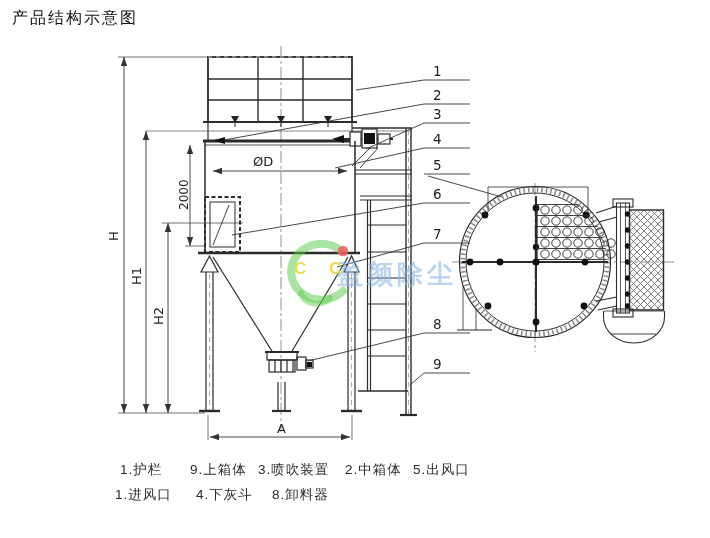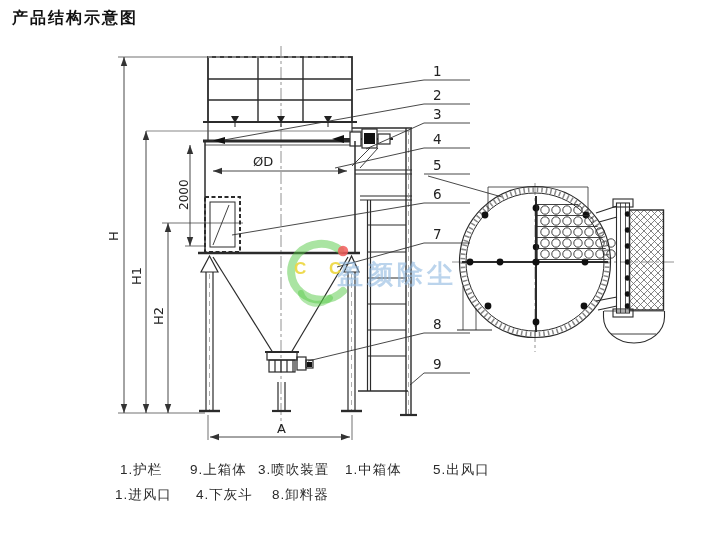--- a/index.html
+++ b/index.html
@@ -1,18 +1,18 @@
 <!DOCTYPE html>
 <html><head>
 <meta charset="utf-8">
 <style>
   html,body{margin:0;padding:0;background:#fff;}
   .canvas{position:relative;width:710px;height:538px;background:#ffffff;
           font-family:"Liberation Sans",sans-serif;overflow:hidden;}
-  .page-title{position:absolute;left:12px;top:8px;font-size:16px;font-weight:bold;
+  .page-title{position:absolute;left:12px;top:8px;font-size:16px;font-weight:normal;
               color:#111;letter-spacing:2px;}
   svg{position:absolute;left:0;top:0;}
   .legend{position:absolute;left:0;top:0;width:710px;height:538px;pointer-events:none;}
   .legend span{position:absolute;font-size:13.5px;color:#2a2a2a;letter-spacing:1px;white-space:nowrap;}
 </style>
 </head>
 <body>
 
 <div class="canvas">
 
@@ -325,19 +325,19 @@
       <circle cx="343" cy="251" r="5.2" fill="#f25c5c" opacity="0.85"></circle>
       <text x="294" y="274" font-size="17" font-weight="bold" fill="#edd73e" opacity="0.9" letter-spacing="9" font-family="Liberation Sans, sans-serif">C C</text>
       <text x="337" y="283" font-size="26" font-weight="bold" fill="#8fb8e0" opacity="0.6" letter-spacing="4" font-family="Liberation Sans, sans-serif">盈颜除尘</text>
     </g>
   </svg>
 
   <div class="legend">
     <span style="left:120px;top:461px">1.护栏</span>
     <span style="left:190px;top:461px">9.上箱体</span>
     <span style="left:258px;top:461px">3.喷吹装置</span>
-    <span style="left:345px;top:461px">1.中箱体</span>
-    <span style="left:433px;top:461px">5.出风口</span>
+    <span style="left:345px;top:461px">2.中箱体</span>
+    <span style="left:413px;top:461px">5.出风口</span>
     <span style="left:115px;top:486px">1.进风口</span>
     <span style="left:196px;top:486px">4.下灰斗</span>
     <span style="left:272px;top:486px">8.卸料器</span>
   </div>
 </div>
 
 </body></html>

